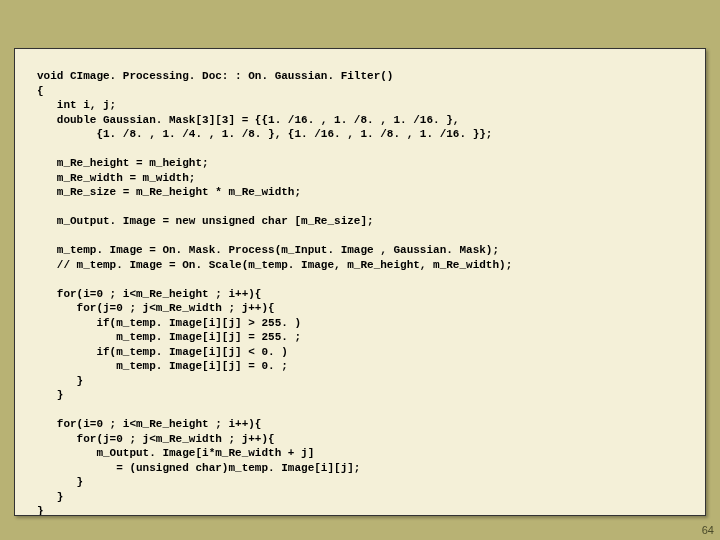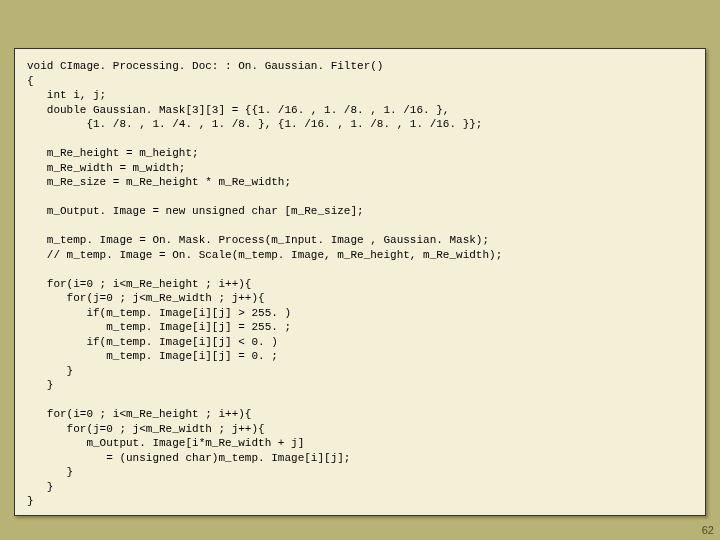--- a/index.html
+++ b/index.html
@@ -41,25 +41,25 @@
     right: 14px;
     bottom: 24px;
     background: #f4f0d8;
     border: 1px solid #333;
     box-shadow: 2px 2px 3px rgba(0,0,0,0.3);
     box-sizing: border-box;
     padding: 10px 12px;
     overflow: hidden;
   }
   .code-pre {
-    margin: 0;
+    margin: 10px;
     font-family: "Courier New", monospace;
     font-size: 11px;
     line-height: 1.32;
-    font-weight: normal;
+    font-weight: bold;
     color: #000;
     white-space: pre;
   }
   .page-num {
     position: absolute;
     right: 6px;
     bottom: 4px;
     font-size: 11px;
     color: #4a4a2a;
   }
@@ -97,15 +97,15 @@
 
    for(i=0 ; i&lt;m_Re_height ; i++){
       for(j=0 ; j&lt;m_Re_width ; j++){
          m_Output. Image[i*m_Re_width + j]
             = (unsigned char)m_temp. Image[i][j];
       }
    }
 }</pre>
   </div>
 
-  <div class="page-num">62</div>
+  <div class="page-num">64</div>
 
 </div>
 
 </body></html>

